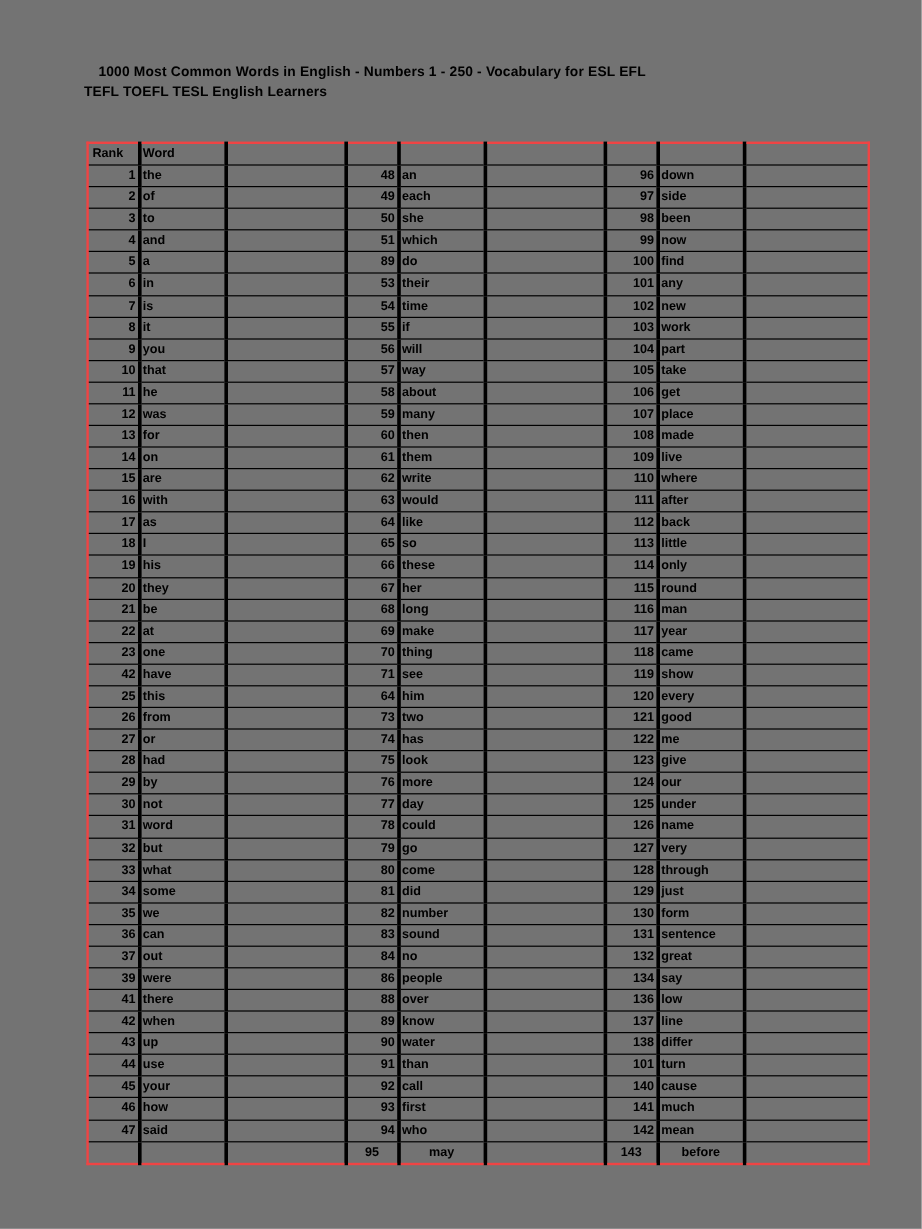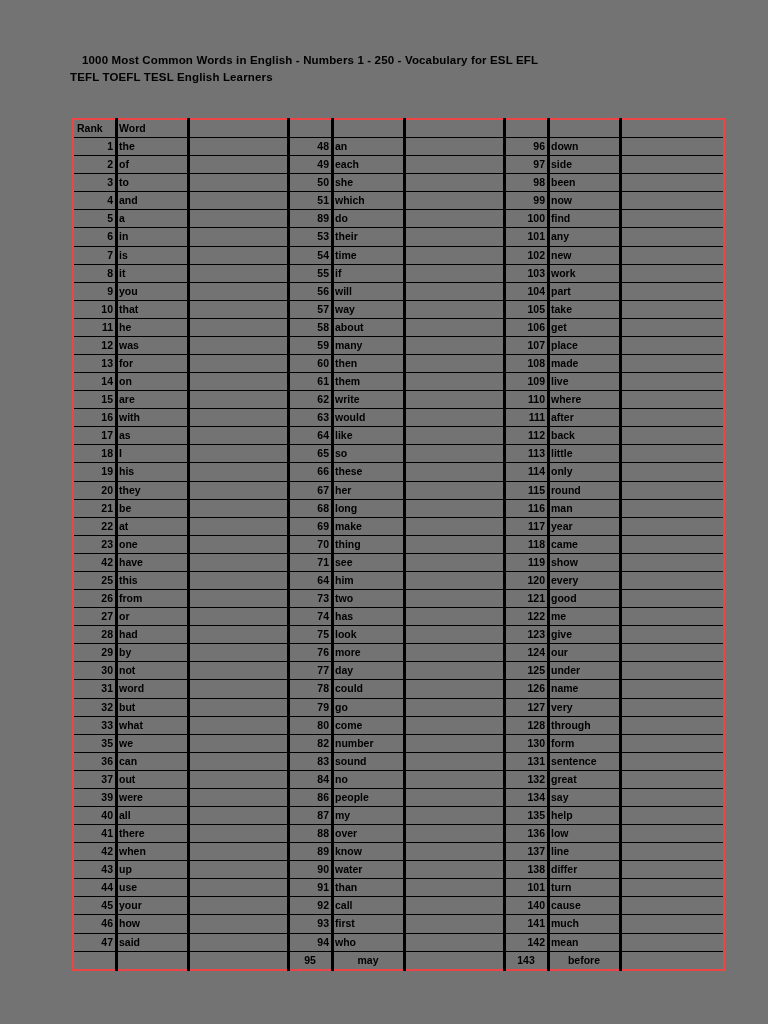--- a/index.html
+++ b/index.html
@@ -467,20 +467,31 @@
             <td class="c-word">what</td>
             <td class="c-blank"></td>
             <td class="c-rank">80</td>
             <td class="c-word">come</td>
             <td class="c-blank"></td>
             <td class="c-rank">128</td>
             <td class="c-word">through</td>
             <td class="c-blank-last"></td>
           </tr>
           <tr>
+            <td class="c-rank">34</td>
+            <td class="c-word">some</td>
+            <td class="c-blank"></td>
+            <td class="c-rank">81</td>
+            <td class="c-word">did</td>
+            <td class="c-blank"></td>
+            <td class="c-rank">129</td>
+            <td class="c-word">just</td>
+            <td class="c-blank-last"></td>
+          </tr>
+          <tr>
             <td class="c-rank">35</td>
             <td class="c-word">we</td>
             <td class="c-blank"></td>
             <td class="c-rank">82</td>
             <td class="c-word">number</td>
             <td class="c-blank"></td>
             <td class="c-rank">130</td>
             <td class="c-word">form</td>
             <td class="c-blank-last"></td>
           </tr>
@@ -508,31 +519,20 @@
           </tr>
           <tr>
             <td class="c-rank">39</td>
             <td class="c-word">were</td>
             <td class="c-blank"></td>
             <td class="c-rank">86</td>
             <td class="c-word">people</td>
             <td class="c-blank"></td>
             <td class="c-rank">134</td>
             <td class="c-word">say</td>
-            <td class="c-blank-last"></td>
-          </tr>
-          <tr>
-            <td class="c-rank">40</td>
-            <td class="c-word">all</td>
-            <td class="c-blank"></td>
-            <td class="c-rank">87</td>
-            <td class="c-word">my</td>
-            <td class="c-blank"></td>
-            <td class="c-rank">135</td>
-            <td class="c-word">help</td>
             <td class="c-blank-last"></td>
           </tr>
           <tr>
             <td class="c-rank">41</td>
             <td class="c-word">there</td>
             <td class="c-blank"></td>
             <td class="c-rank">88</td>
             <td class="c-word">over</td>
             <td class="c-blank"></td>
             <td class="c-rank">136</td>

